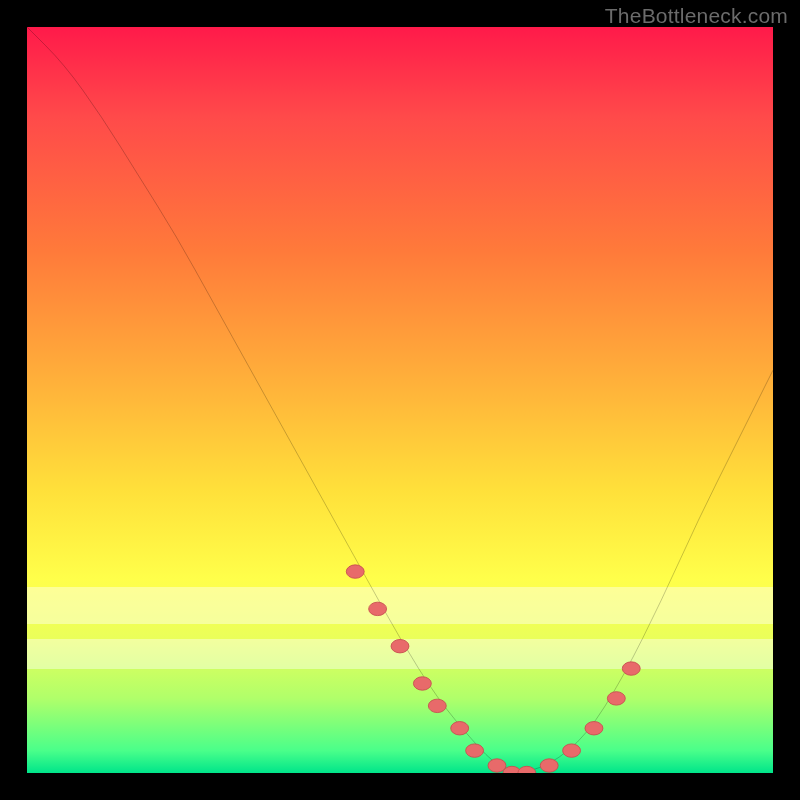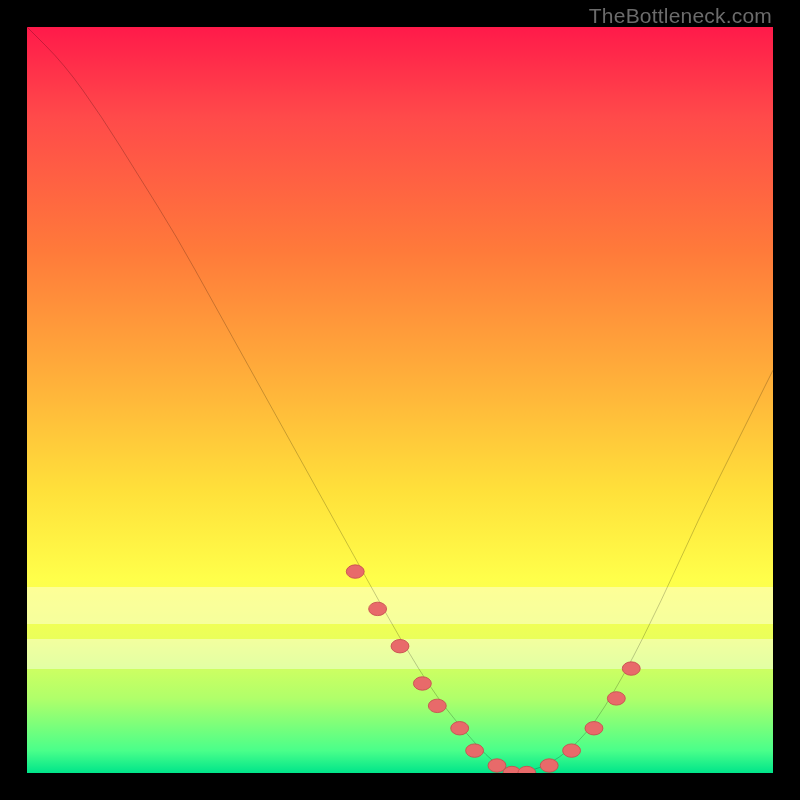--- a/index.html
+++ b/index.html
@@ -38,21 +38,21 @@
   }
   .pale-band {
     position: absolute;
     left: 0;
     right: 0;
     background: rgba(255,255,255,0.42);
   }
   .watermark {
     position: absolute;
     top: 4px;
-    right: 28px;
+    right: 12px;
     color: #6b6b6b;
     font-size: 21px;
     font-weight: 500;
     letter-spacing: 0.2px;
     user-select: none;
   }
   svg.plot {
     position: absolute;
     inset: 0;
   }

